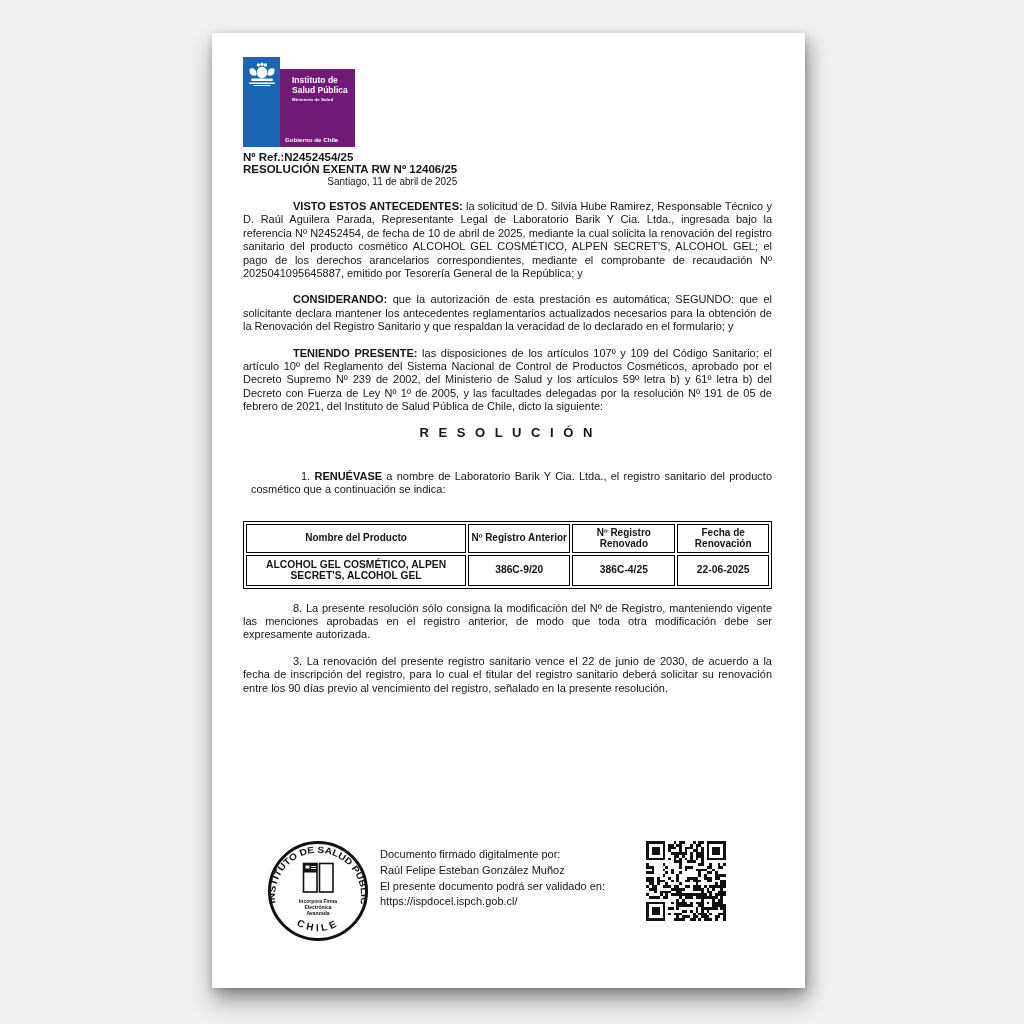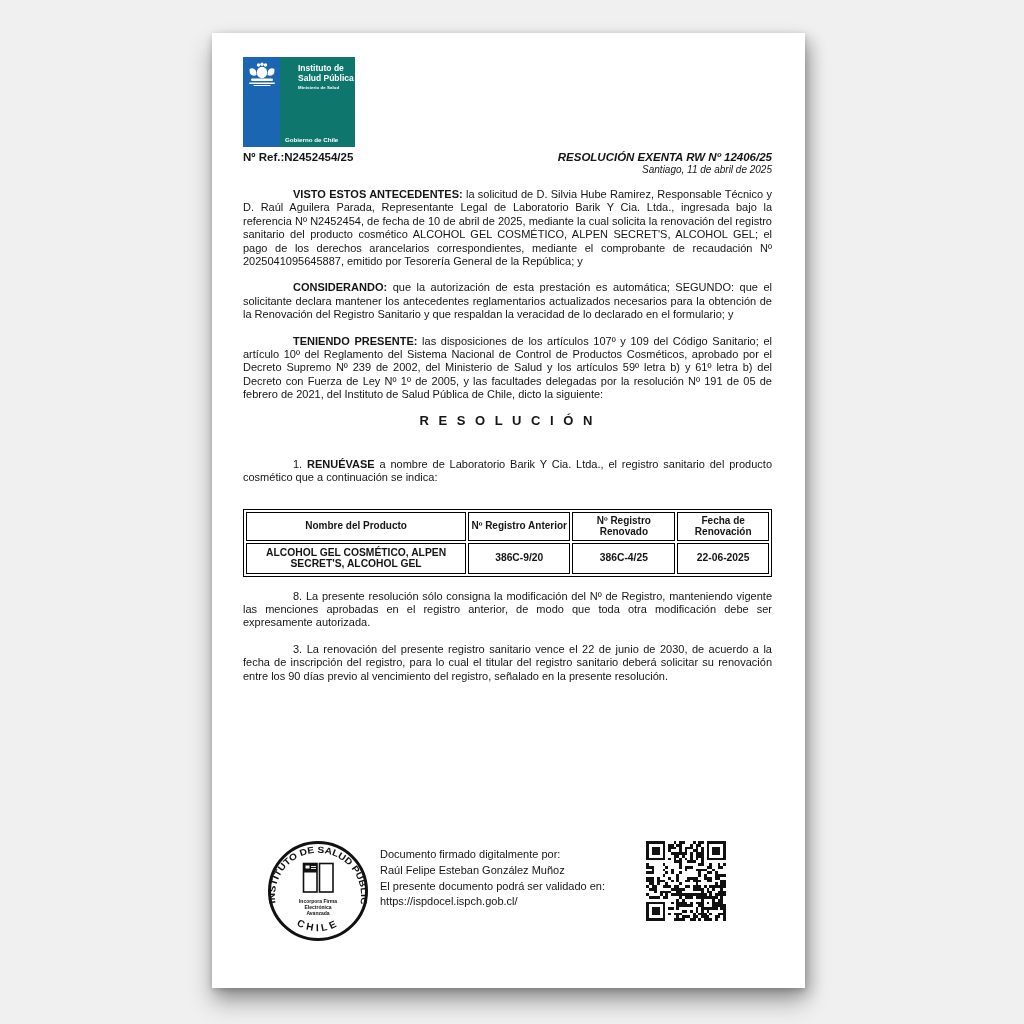--- a/index.html
+++ b/index.html
@@ -11,37 +11,37 @@
   .page{
     position:absolute;left:212px;top:33px;width:593px;height:955px;
     background:#fff;
     box-shadow:0 14px 22px rgba(0,0,0,.30), 0 2px 6px rgba(0,0,0,.16), 6px 6px 14px rgba(0,0,0,.18);
   }
   .content{position:absolute;left:31px;right:33px;top:0;}
 
   
   .logo{display:flex;width:112px;height:90px;margin-top:24px;}
   .logo-blue{width:37px;background:#1b66b3;display:flex;justify-content:center;padding-top:5px;}
-  .logo-red{flex:1;background:#0f766e;color:#fff;position:relative;padding:7px 0 0 18px;}
+  .logo-red{flex:1;background:#701a75;color:#fff;position:relative;padding:7px 0 0 12px;margin-top:12px;}
   .logo-red .l1{font-size:8.5px;font-weight:bold;line-height:9.5px;}
   .logo-red .l3{font-size:4.3px;font-weight:bold;margin-top:2px;letter-spacing:.1px;}
   .logo-red .lb{position:absolute;left:5px;bottom:4px;font-size:6.2px;font-weight:bold;}
 
   
-  .ref-row{display:flex;justify-content:space-between;align-items:flex-start;margin-top:4px;}
+  .ref-row{display:flex;justify-content:space-between;align-items:flex-start;margin-top:4px;flex-direction:column;}
   .ref{font-weight:bold;font-size:11.5px;}
-  .res-block{text-align:right;font-style:italic;}
+  .res-block{text-align:right;}
   .res-title{font-weight:bold;font-size:11.5px;}
   .res-date{font-size:10px;margin-top:1px;}
 
   
   p.para{margin:13px 0 0;text-align:justify;text-indent:50px;font-size:11px;line-height:13.4px;}
   p.para.first{margin-top:13px;}
   .res-heading{margin-top:11px;text-align:center;font-weight:bold;font-size:13px;letter-spacing:3px;}
-  p.para.renu{margin-top:30px;}
+  p.para.renu{margin-top:30px;margin-left:8px;}
 
   
   table.reg{width:100%;border-collapse:separate;border-spacing:2px;border:1.5px solid #000;margin-top:24px;}
   table.reg th,table.reg td{border:1.4px solid #000;text-align:center;vertical-align:middle;
     font-weight:bold;font-size:10px;line-height:11.5px;padding:2px 2px;}
   table.reg th{white-space:pre-line;}
   table.reg th:nth-child(2){white-space:nowrap;margin-top:16px;}
   table.reg td{font-size:10.3px;padding:3px 2px;}
   col.c1{width:42.3%;}col.c2{width:19.1%;}col.c3{width:19.8%;}col.c4{width:17.6%;}
 

